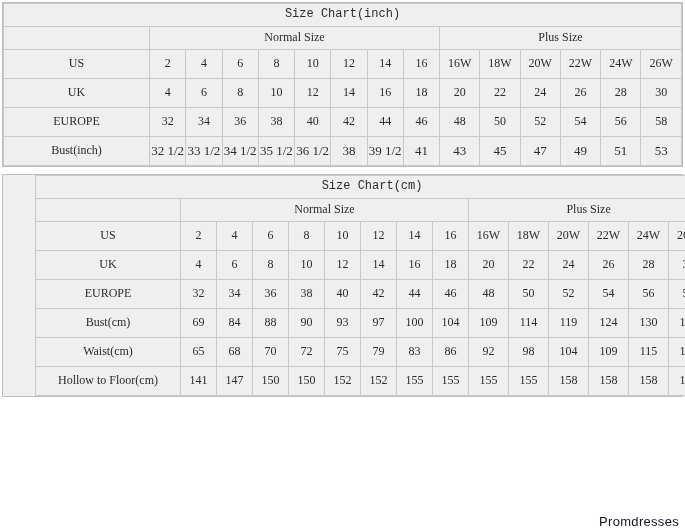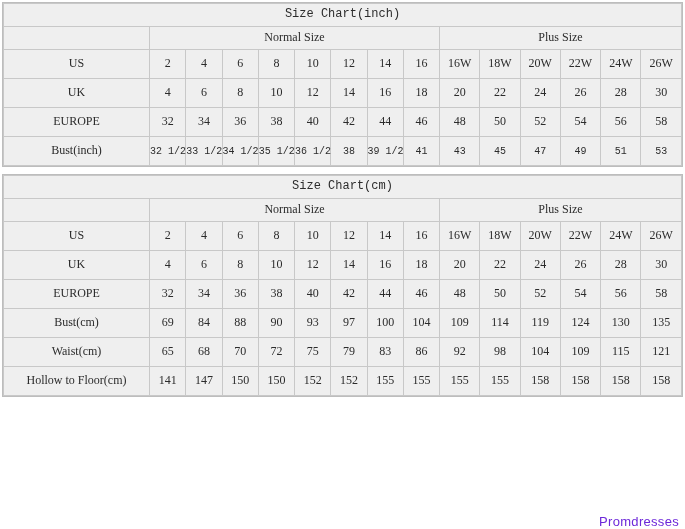--- a/index.html
+++ b/index.html
@@ -21,21 +21,21 @@
     background: #ffffff;
   }
   .chart-block {
     width: 681px;
     margin: 0 auto;
     border: 1px solid #bdbdbd;
     background: #efefef;
     box-sizing: border-box;
   }
   .chart-block.first { margin-top: 2px; }
-  .chart-block.second { margin-top: 7px; }
+  .chart-block.second { margin-top: 7px; padding-left: 32px; }
   table.size-chart {
     border-collapse: collapse;
     width: 100%;
     table-layout: fixed;
     background: #efefef;
   }
   table.size-chart td {
     border: 1px solid #c8c8c8;
     text-align: center;
     vertical-align: middle;
@@ -64,29 +64,28 @@
     font-size: 13.5px;
     height: 28px;
     white-space: nowrap;
   }
   td.data-cell {
     font-size: 11.5px;
     height: 28px;
     white-space: nowrap;
   }
   td.data-cell.narrow {
-    font-size: 10px;
-    font-family: Liberation Mono, monospace;
+    font-size: 13px;
   }
   .watermark {
     position: absolute;
     right: 6px;
     bottom: 2px;
     font-size: 13px;
-    color: #6d28d9;
+    color: #0f172a;
     font-family: "Liberation Sans", sans-serif;
     letter-spacing: 0.3px;
     pointer-events: none;
   }
 </style>
 </head>
 <body>
 
 <div class="page">
 

